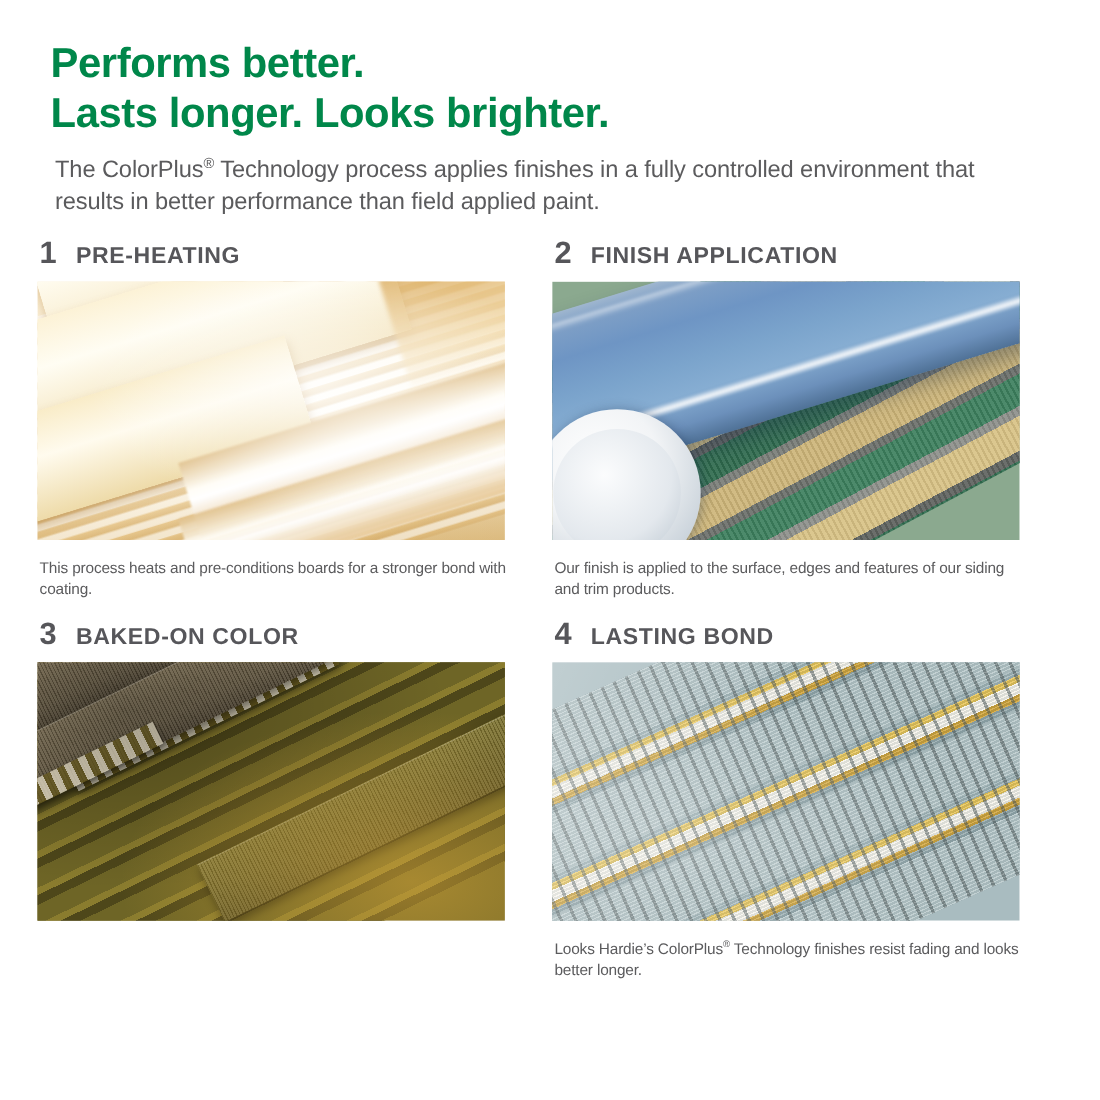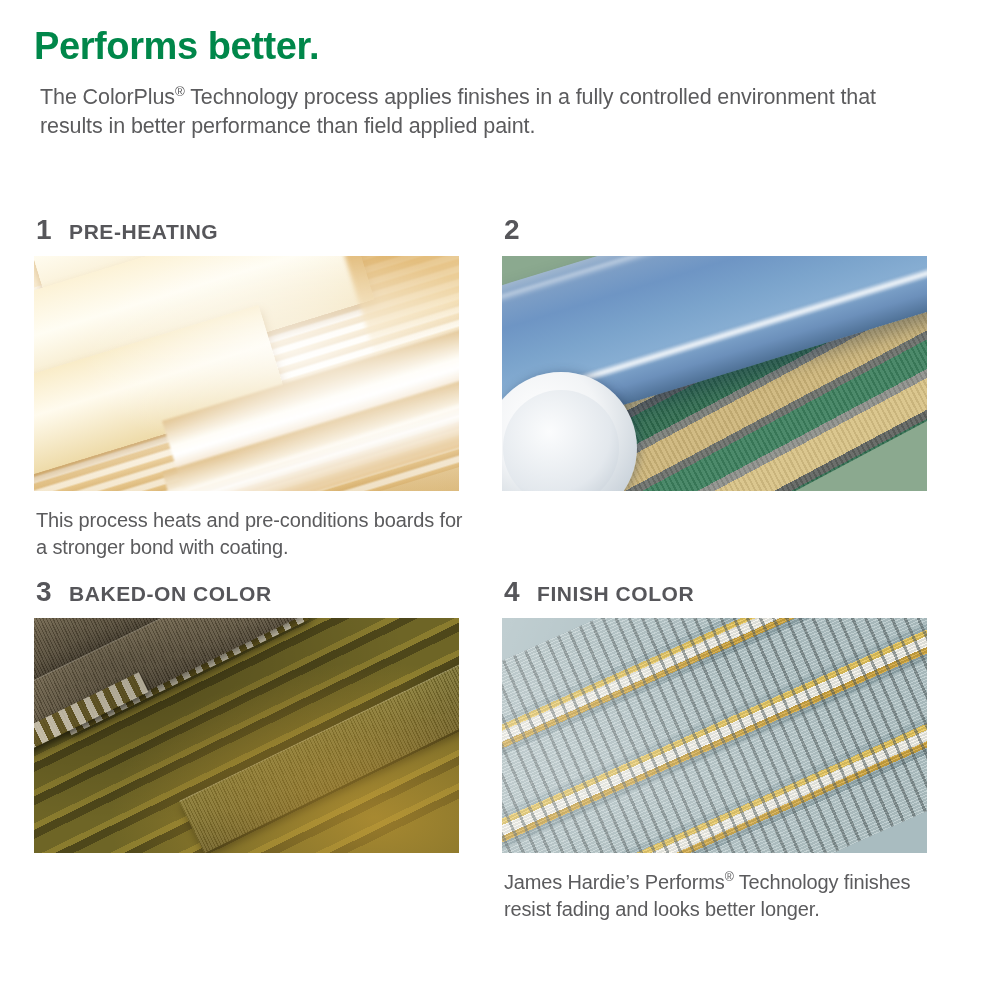--- a/index.html
+++ b/index.html
@@ -30,26 +30,26 @@
     left: 34px;
     top: 24px;
     width: 930px;
   }
   .headline {
     font-size: 38px;
     font-weight: bold;
     line-height: 1.18;
     color: #00874a;
     letter-spacing: -0.4px;
-    margin: 0;
+    margin: 12px;
   }
   .headline-line { display: block; }
 
   .subhead {
-    margin: 14px 0 0 6px;
+    margin: 14px 0 0 16px;
     font-size: 21.5px;
     line-height: 1.38;
     color: #5b5b5d;
     letter-spacing: -0.1px;
     max-width: 850px;
   }
   .subhead sup {
     font-size: 0.62em;
     vertical-align: super;
     line-height: 0;
@@ -99,21 +99,21 @@
     position: relative;
     display: block;
   }
   .step-img .scene {
     position: absolute;
     inset: 0;
   }
 
   .step-caption {
     margin: 16px 0 0 2px;
-    font-size: 20px;
+    font-size: 14px;
     line-height: 1.33;
     color: #5b5b5d;
     letter-spacing: -0.15px;
     max-width: 432px;
   }
   .step-caption sup {
     font-size: 0.62em;
     vertical-align: super;
     line-height: 0;
   }
@@ -359,20 +359,21 @@
   }
 </style>
 </head>
 <body>
 
 <div class="page">
 
   <div class="header">
     <h1 class="headline">
       <span class="headline-line">Performs better.</span>
+      <span class="headline-line">Lasts longer. Looks brighter.</span>
     </h1>
     <p class="subhead"><span>The ColorPlus</span><sup>®</sup><span> Technology process applies finishes in a fully controlled environment that results in better performance than field applied paint.</span></p>
   </div>
 
   <div class="steps">
 
     <div class="step">
       <div class="step-head">
         <span class="step-num">1</span>
         <span class="step-title">PRE-HEATING</span>
@@ -388,34 +389,36 @@
           <div class="pre-edge-dark"></div>
           <div class="pre-sheen"></div>
         </div>
       </div>
       <p class="step-caption">This process heats and pre-conditions boards for a stronger bond with coating.</p>
     </div>
 
     <div class="step">
       <div class="step-head">
         <span class="step-num">2</span>
+        <span class="step-title">FINISH APPLICATION</span>
       </div>
       <div class="step-img">
         <div class="scene scene-finish">
           <div class="fin-deck"></div>
           <div class="fin-deck-tex"></div>
           <div class="fin-roller">
             <div class="fin-roller-hi2"></div>
             <div class="fin-roller-hi"></div>
           </div>
           <div class="fin-cap">
             <div class="fin-cap-inner"></div>
           </div>
         </div>
       </div>
+      <p class="step-caption">Our finish is applied to the surface, edges and features of our siding and trim products.</p>
     </div>
 
     <div class="step step-row2">
       <div class="step-head">
         <span class="step-num">3</span>
         <span class="step-title">BAKED-ON COLOR</span>
       </div>
       <div class="step-img">
         <div class="scene scene-bake">
           <div class="bake-conv"></div>
@@ -428,27 +431,27 @@
           <div class="bake-rollbank rb3"></div>
           <div class="bake-board k4"></div>
           <div class="bake-warm"></div>
         </div>
       </div>
     </div>
 
     <div class="step step-row2">
       <div class="step-head">
         <span class="step-num">4</span>
-        <span class="step-title">FINISH COLOR</span>
+        <span class="step-title">LASTING BOND</span>
       </div>
       <div class="step-img">
         <div class="scene scene-lasting">
           <div class="last-base"></div>
           <div class="last-rolls"></div>
           <div class="last-grain"></div>
           <div class="last-sheen"></div>
         </div>
       </div>
-      <p class="step-caption"><span>James Hardie’s Performs</span><sup>®</sup><span> Technology finishes resist fading and looks better longer.</span></p>
+      <p class="step-caption"><span>Looks Hardie’s ColorPlus</span><sup>®</sup><span> Technology finishes resist fading and looks better longer.</span></p>
       </div>
 
   </div>
 </div>
 
 </body></html>

